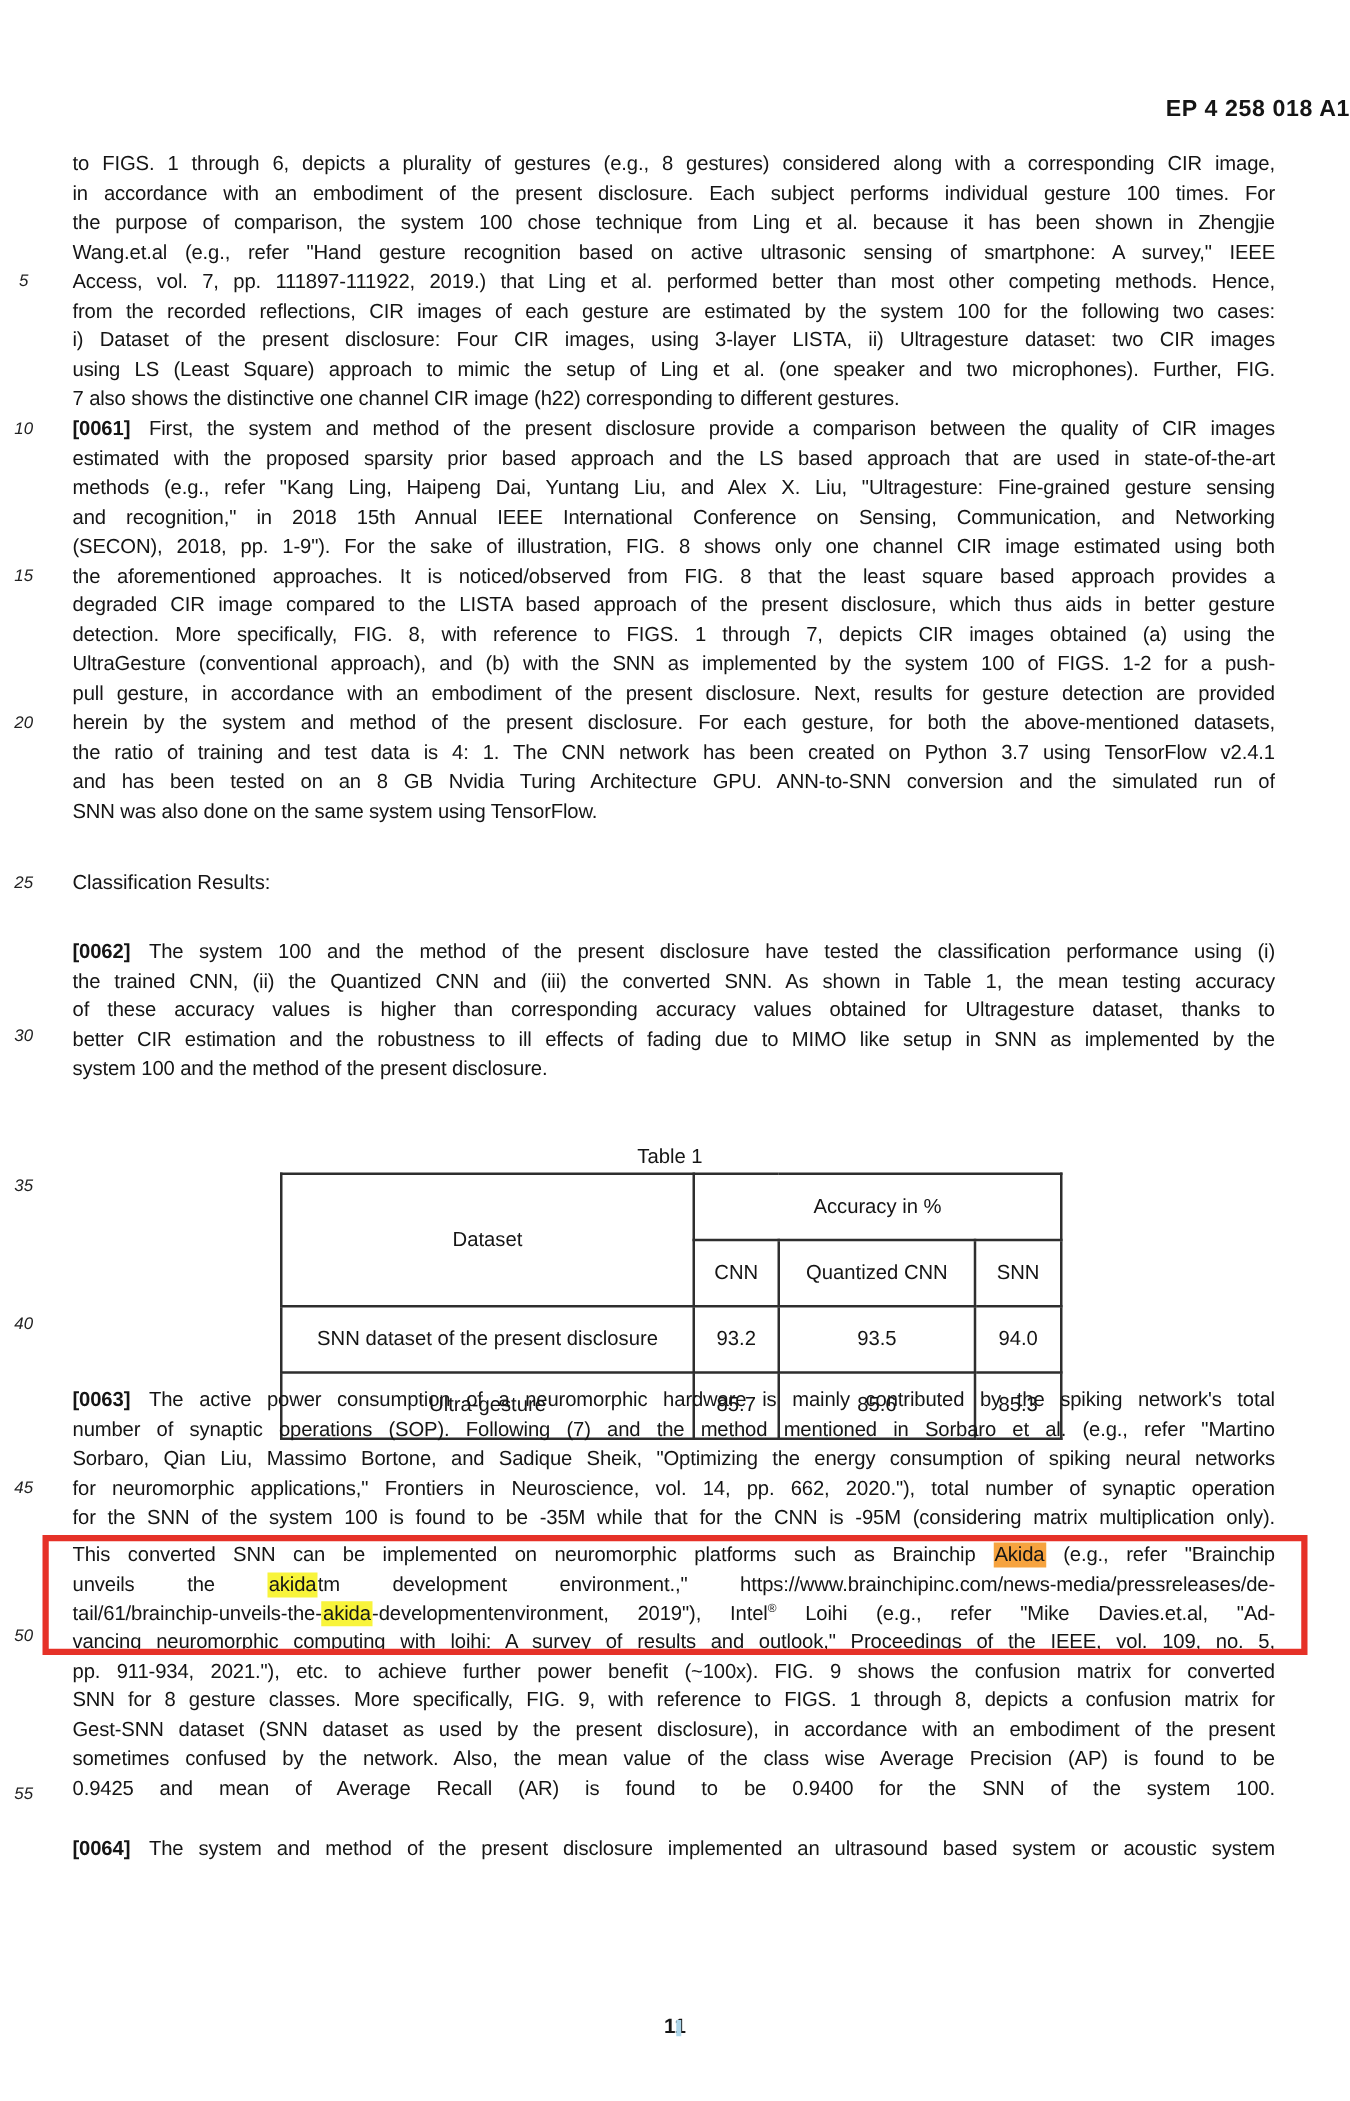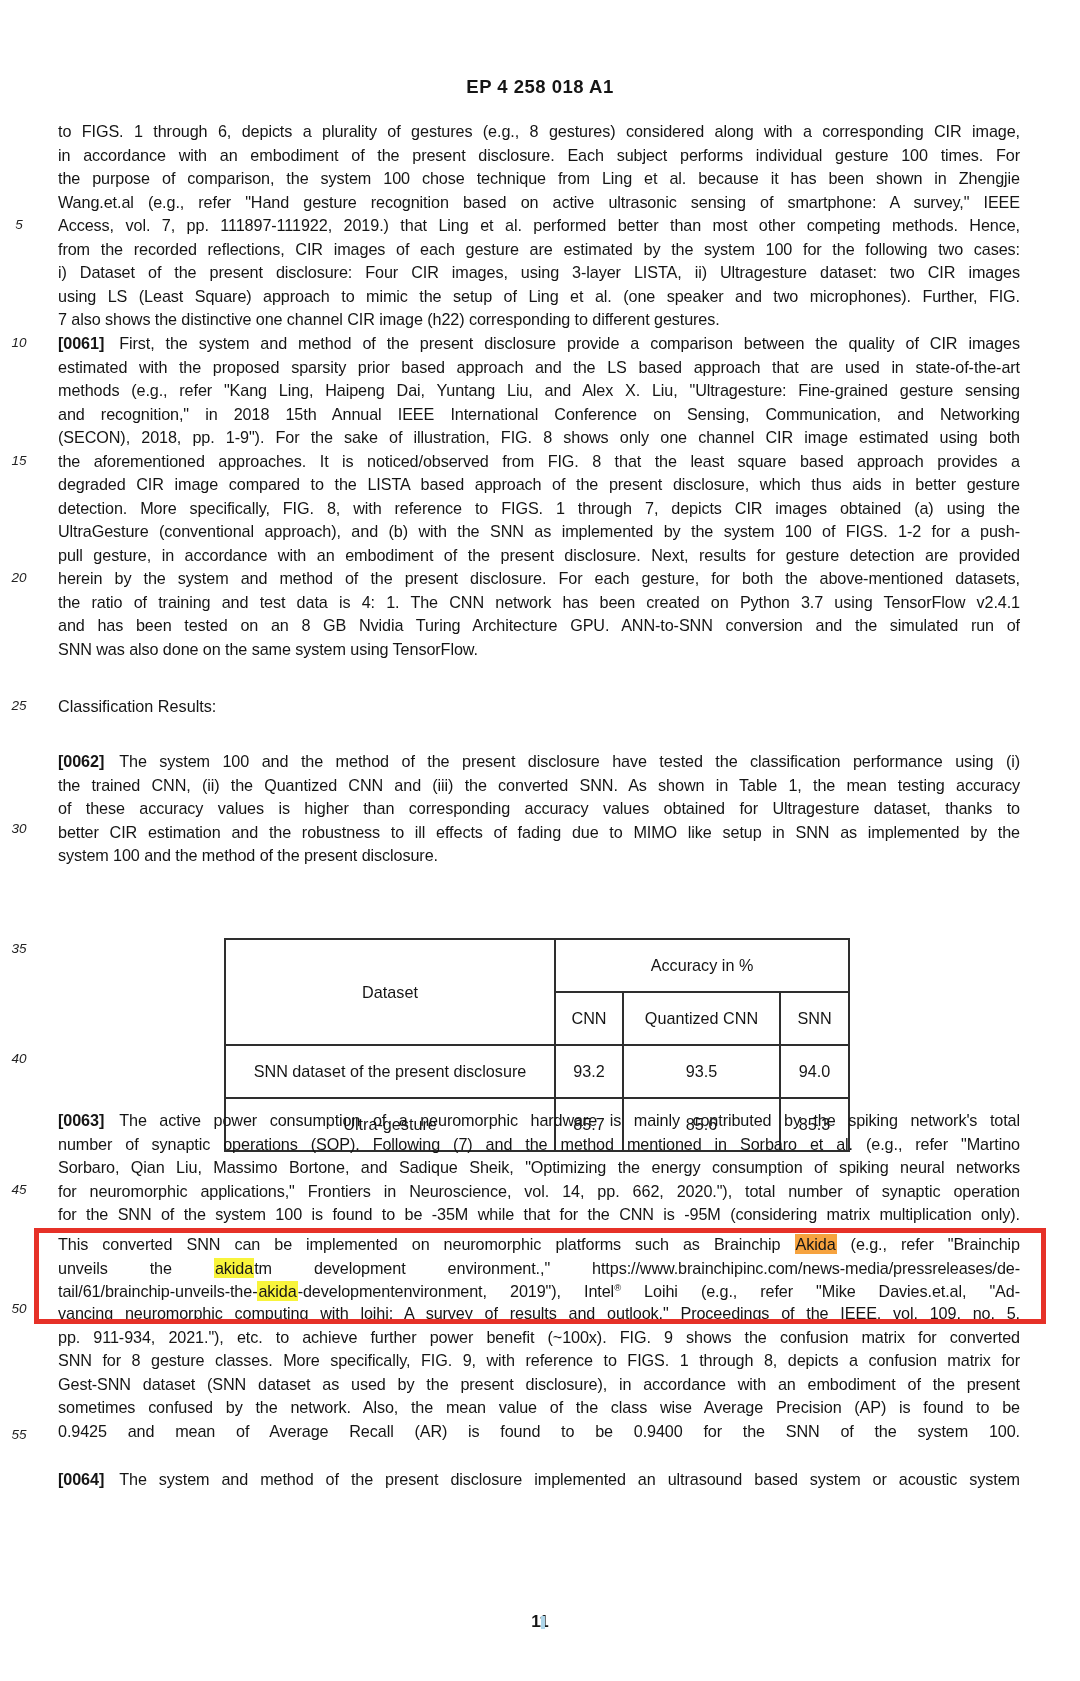--- a/index.html
+++ b/index.html
@@ -8,21 +8,21 @@
     --highlight-yellow:#f8f43b;
     --caret:#aed6ea;
   }
   html,body{margin:0;padding:0;background:#ffffff;}
   #page{
     position:relative;width:1080px;height:1681px;background:#ffffff;
     font-family:"Liberation Sans","DejaVu Sans",sans-serif;color:#151515;
     overflow:hidden;
   }
   .doc-header{
-    position:absolute;top:76px;left:0;width:1080px;text-align:center;
+    position:absolute;top:76px;left:0;width:1080px;text-align:right;
     font-size:18.5px;font-weight:bold;letter-spacing:.5px;
   }
   .mnum{
     position:absolute;left:4px;width:30px;text-align:center;
     font-size:13.5px;font-style:italic;color:#222;line-height:18px;
   }
   .content{position:absolute;left:58px;top:0;width:962px;height:1681px;}
   .block{position:absolute;left:0;width:962px;}
   .tline{
     height:23.5px;line-height:23.5px;font-size:16.2px;overflow:hidden;
@@ -113,20 +113,21 @@
     <div class="heading-line" style="top:695px">Classification Results:</div>
 
     <div class="block para last-left" style="top:750px">
         <div class="tline"><b class="pnum">[0062]</b><span>The system 100 and the method of the present disclosure have tested the classification performance using (i)</span></div>
         <div class="tline">the trained CNN, (ii) the Quantized CNN and (iii) the converted SNN. As shown in Table 1, the mean testing accuracy</div>
         <div class="tline">of these accuracy values is higher than corresponding accuracy values obtained for Ultragesture dataset, thanks to</div>
         <div class="tline">better CIR estimation and the robustness to ill effects of fading due to MIMO like setup in SNN as implemented by the</div>
         <div class="tline">system 100 and the method of the present disclosure.</div>
       </div>
 
+    <div class="tbl-caption" style="top:914px">Table 1</div>
 
     <table class="t1">
       <colgroup>
           <col style="width:330px">
           <col style="width:68px">
           <col style="width:157px">
           <col style="width:69px">
         </colgroup>
       <thead>
         <tr class="hrow1">

